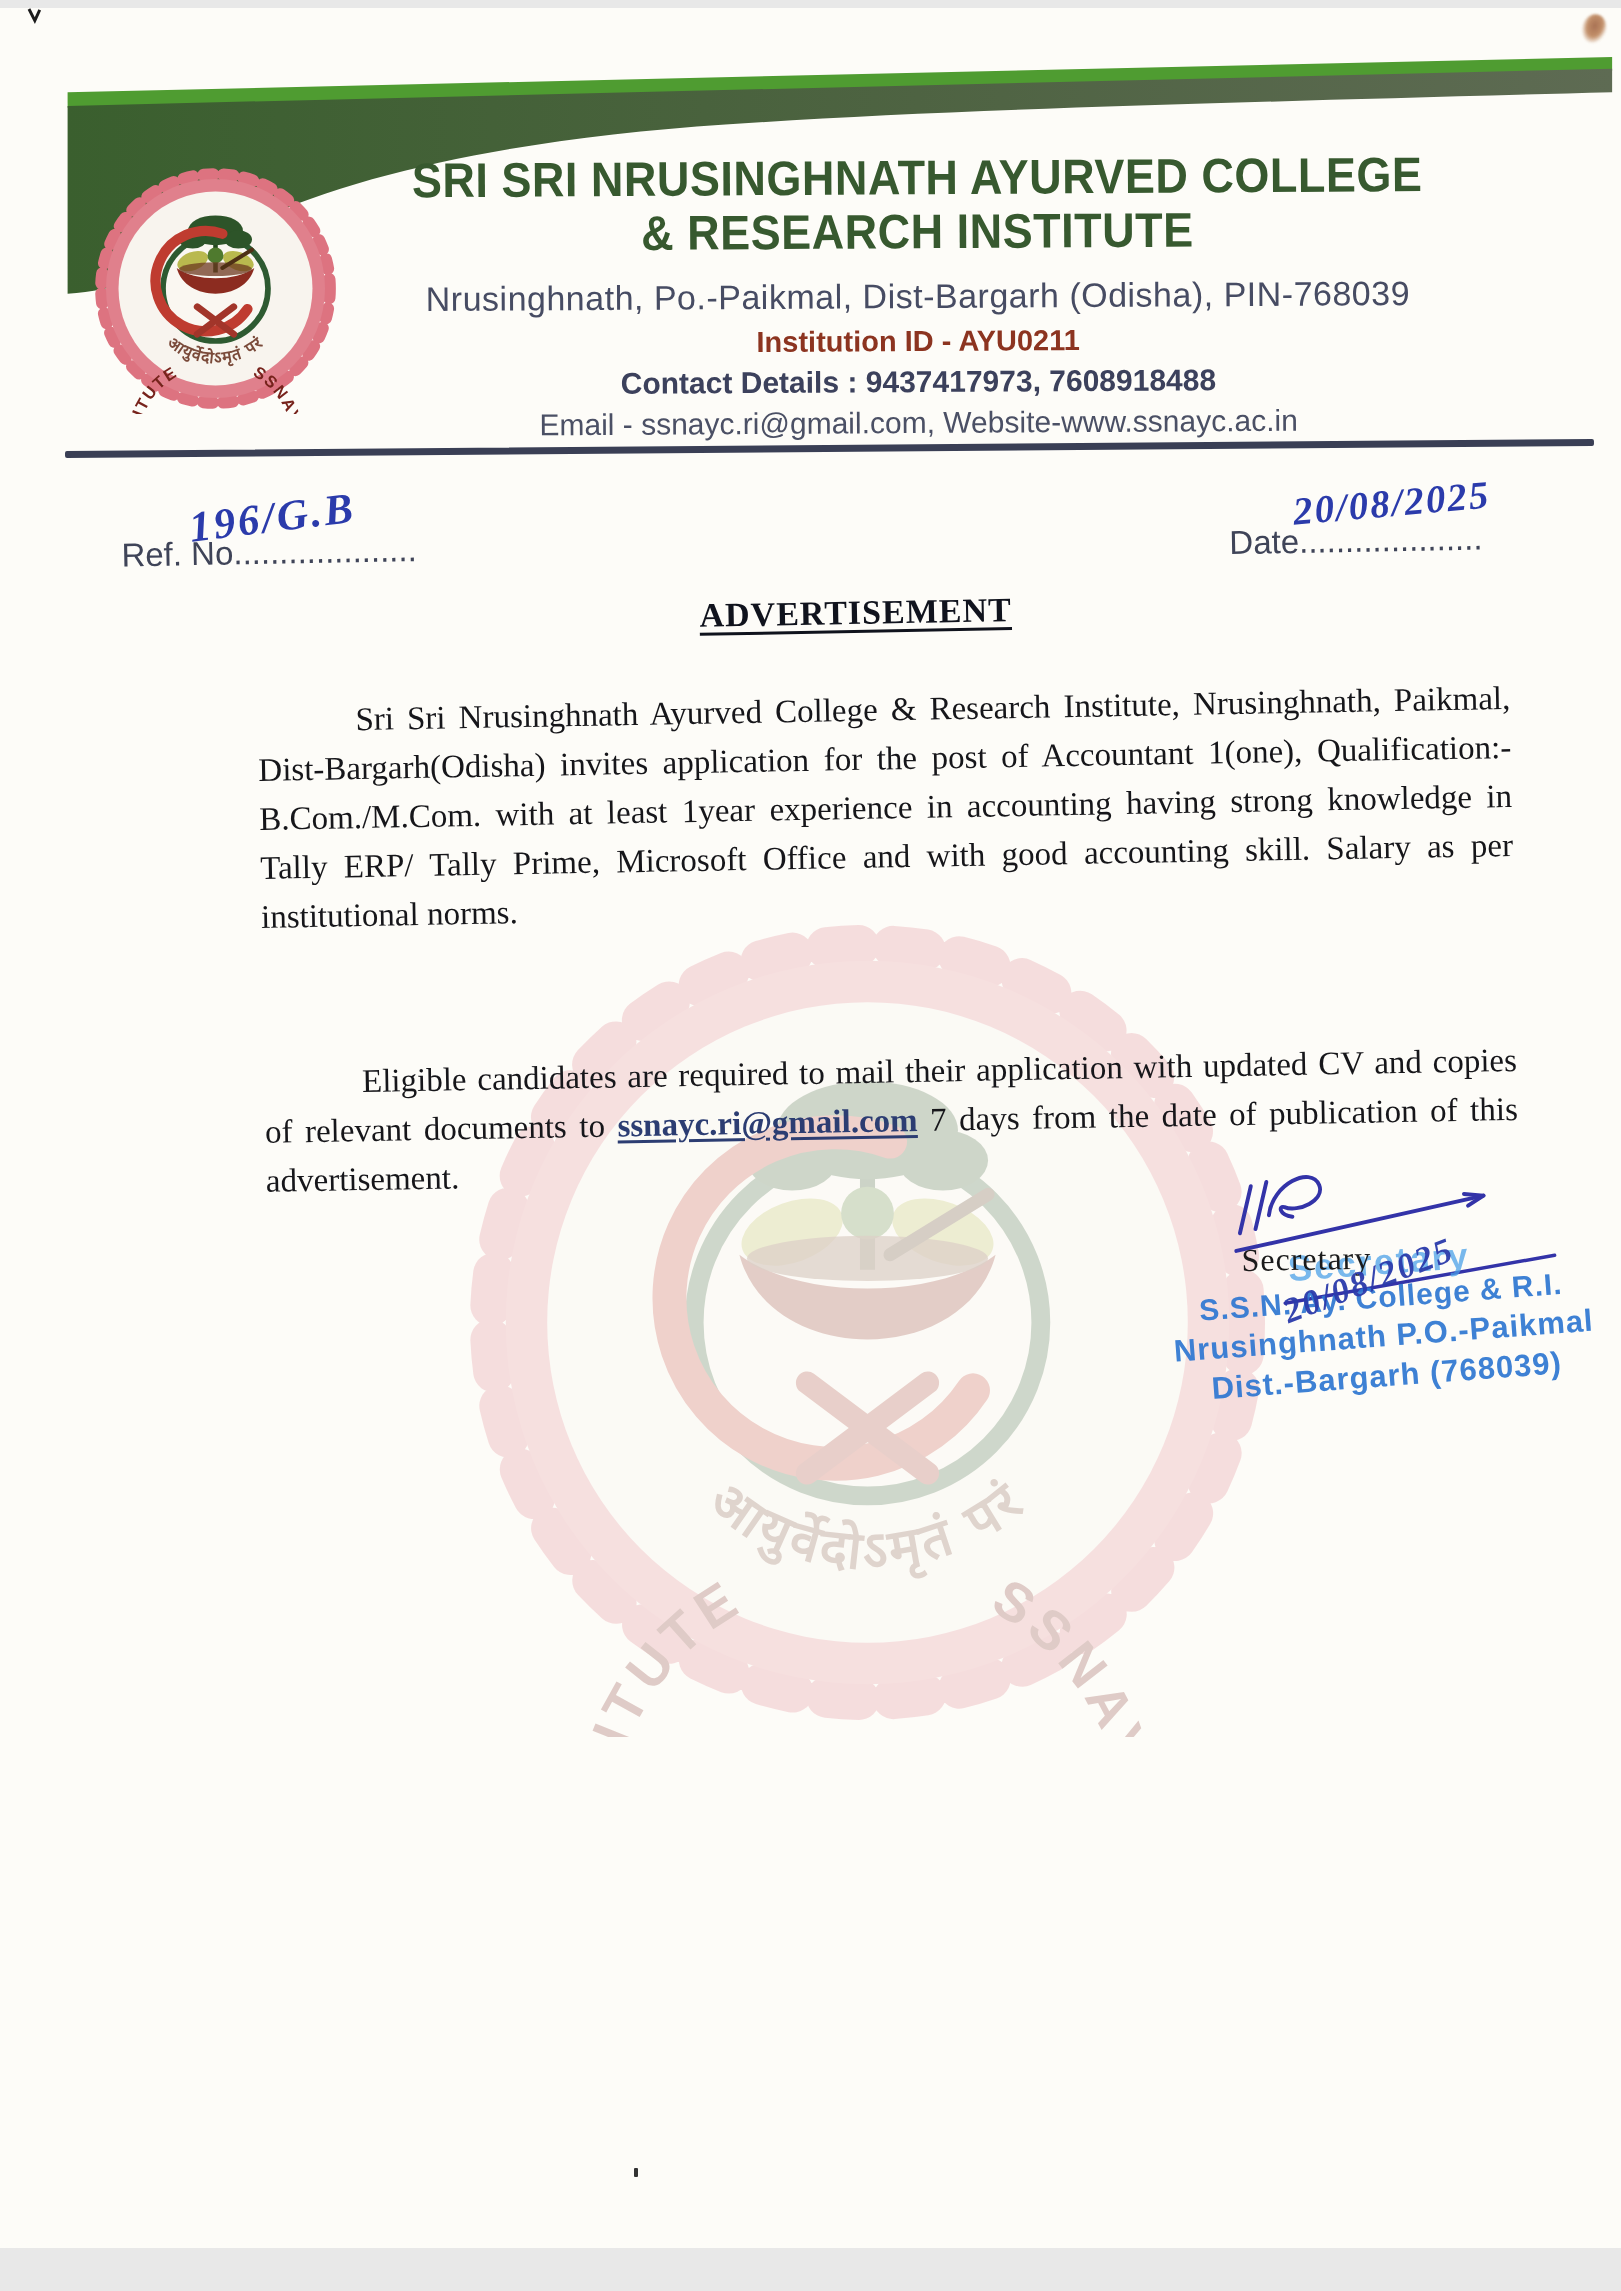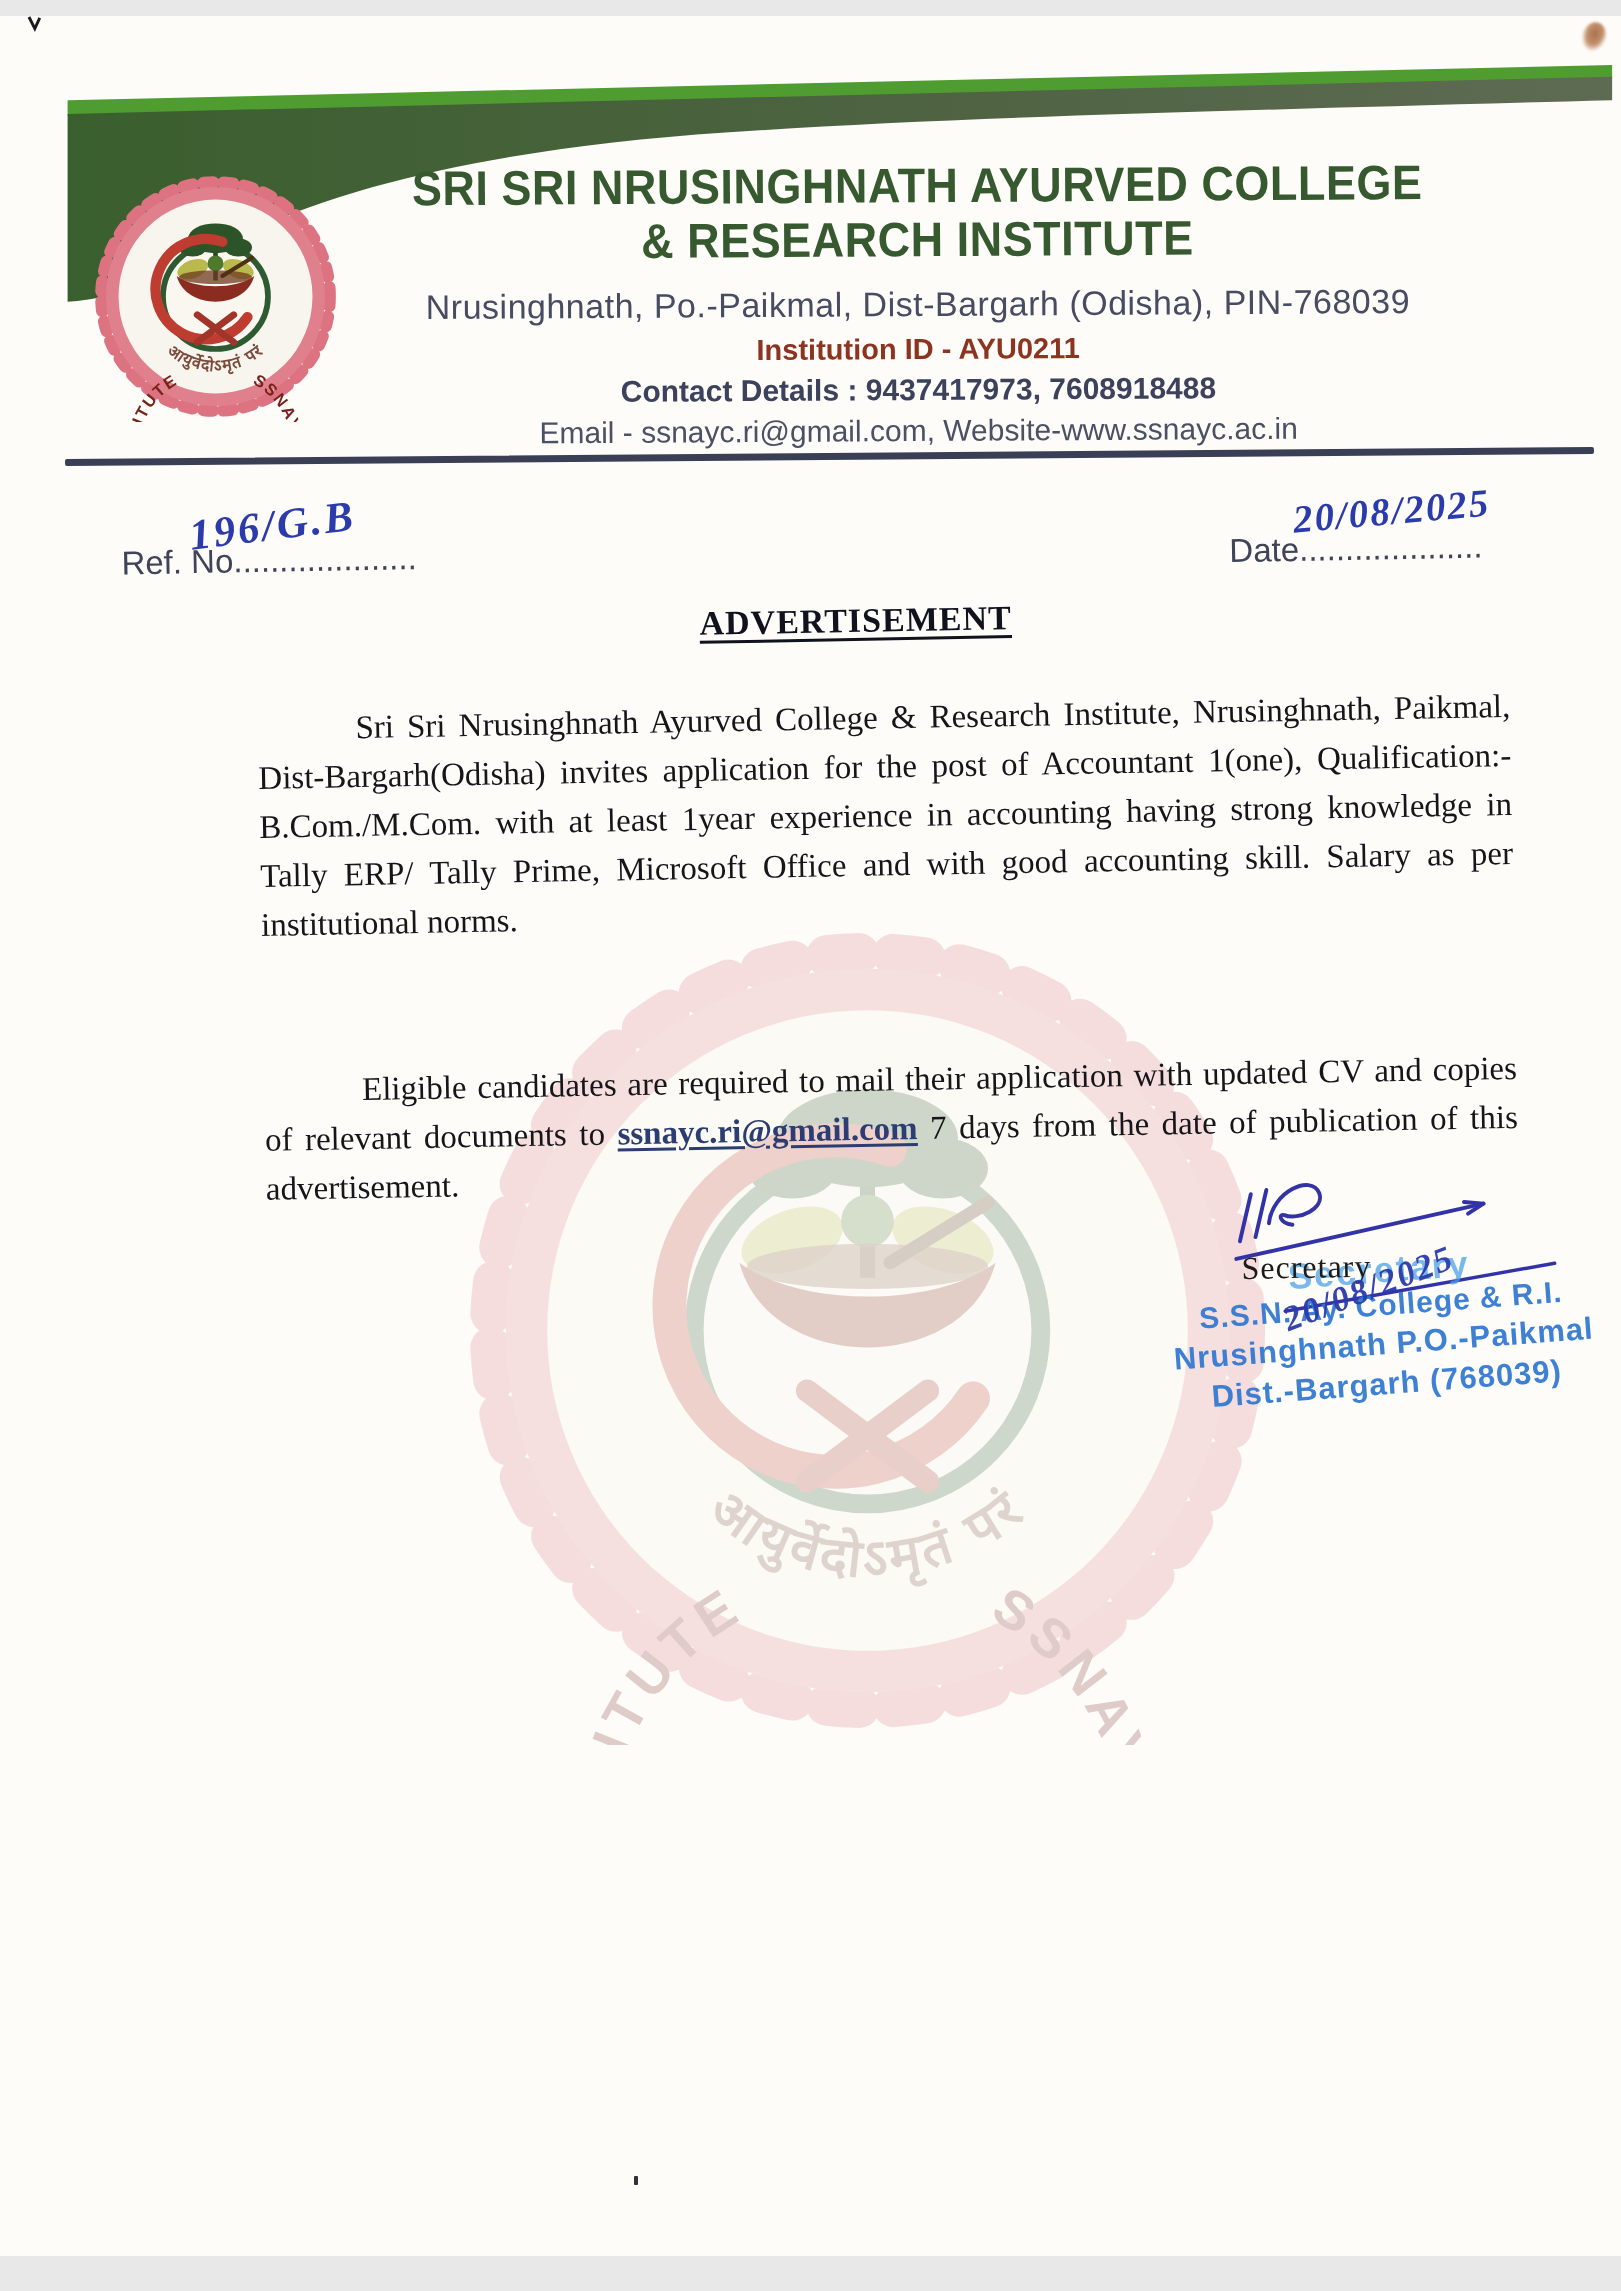--- a/index.html
+++ b/index.html
@@ -1,17 +1,17 @@
 <!DOCTYPE html>
 <html><head>
 <meta charset="utf-8">
 <style>
   html,body{margin:0;padding:0;background:#e8e8e8;}
   .page{
-    position:relative;width:1621px;height:2240px;margin:16px auto;
+    position:relative;width:1621px;height:2240px;margin:8px auto;
     background:#fdfcf8;overflow:hidden;
     font-family:"Liberation Sans",sans-serif;
   }
   
   .swoosh{position:absolute;left:0;top:0;width:1621px;height:323px;}
   .corner-mark{position:absolute;left:25.5px;top:0;}
   .smudge{
     position:absolute;left:1582px;top:5.9px;width:23.5px;height:29px;border-radius:50%;
     background:radial-gradient(ellipse at 50% 40%, #9a5a38 0%, #b97e52 45%, rgba(185,126,82,0) 75%);
     filter:blur(1px);transform:rotate(18deg);opacity:.85;

